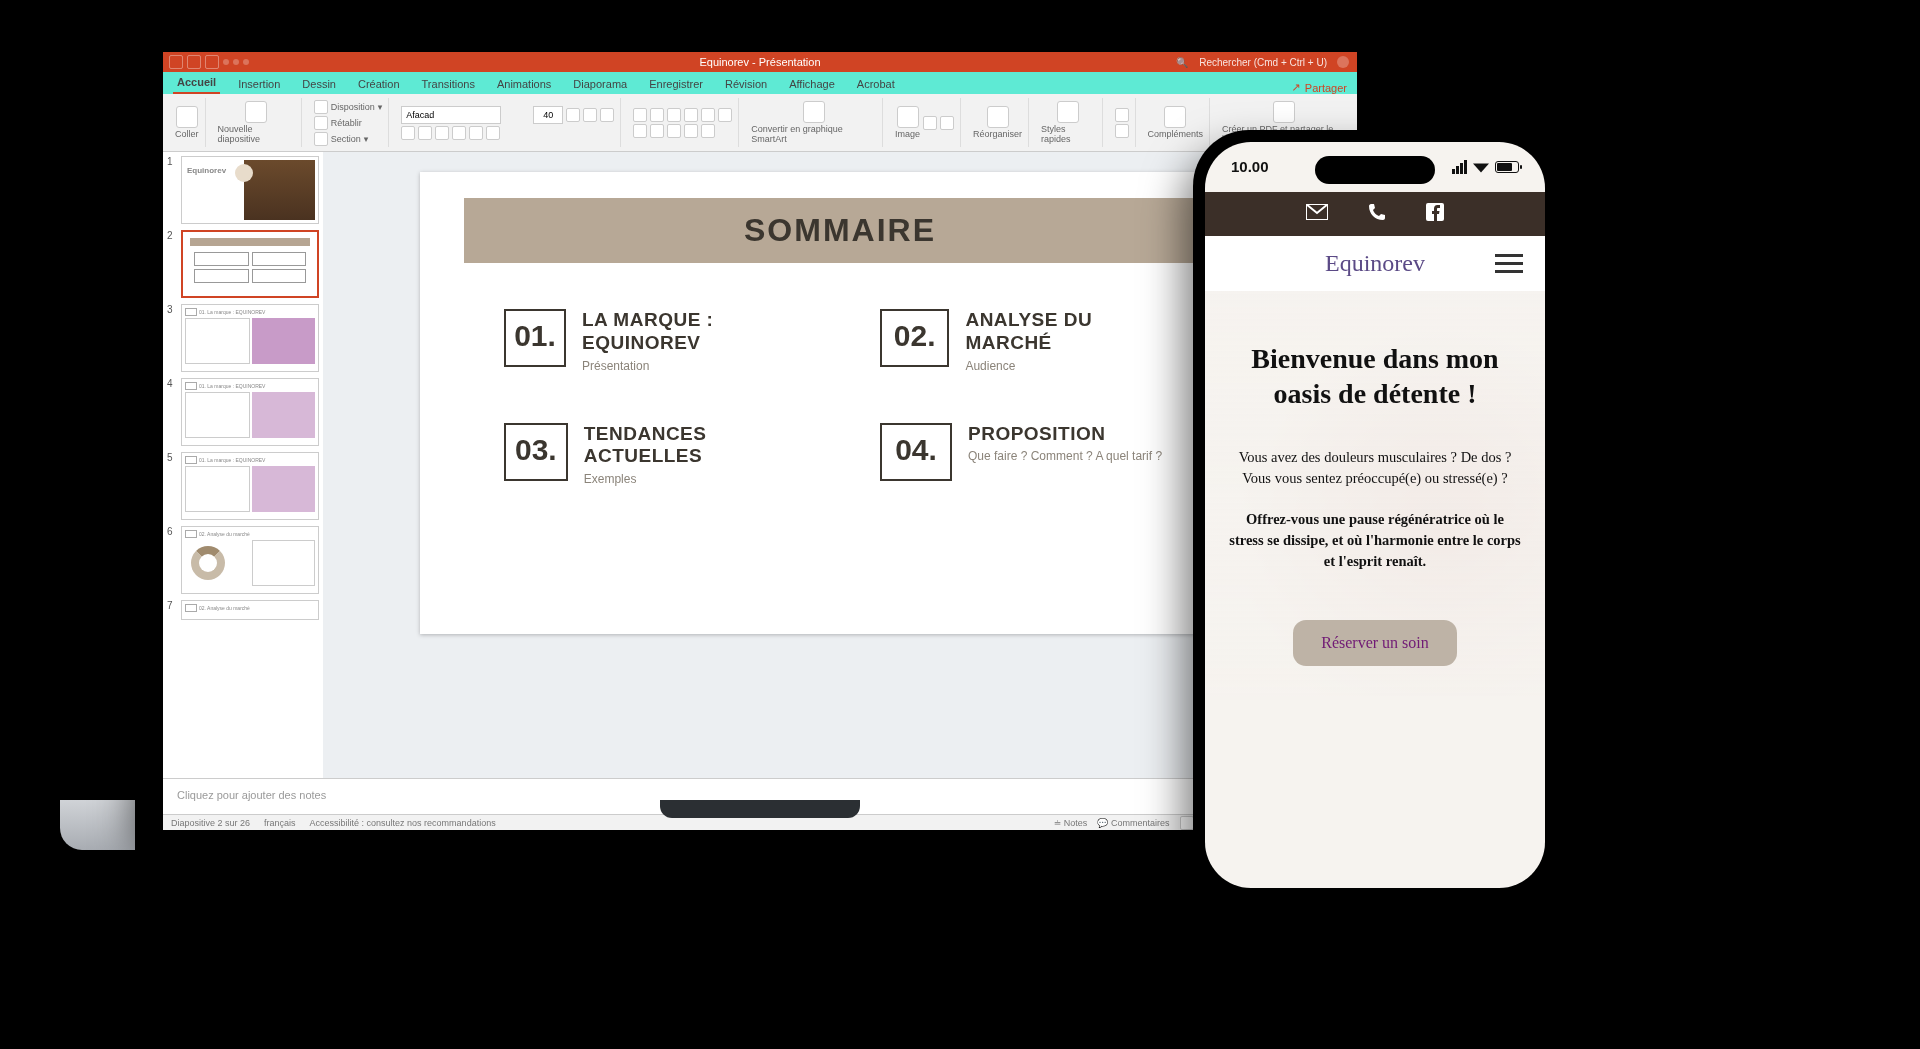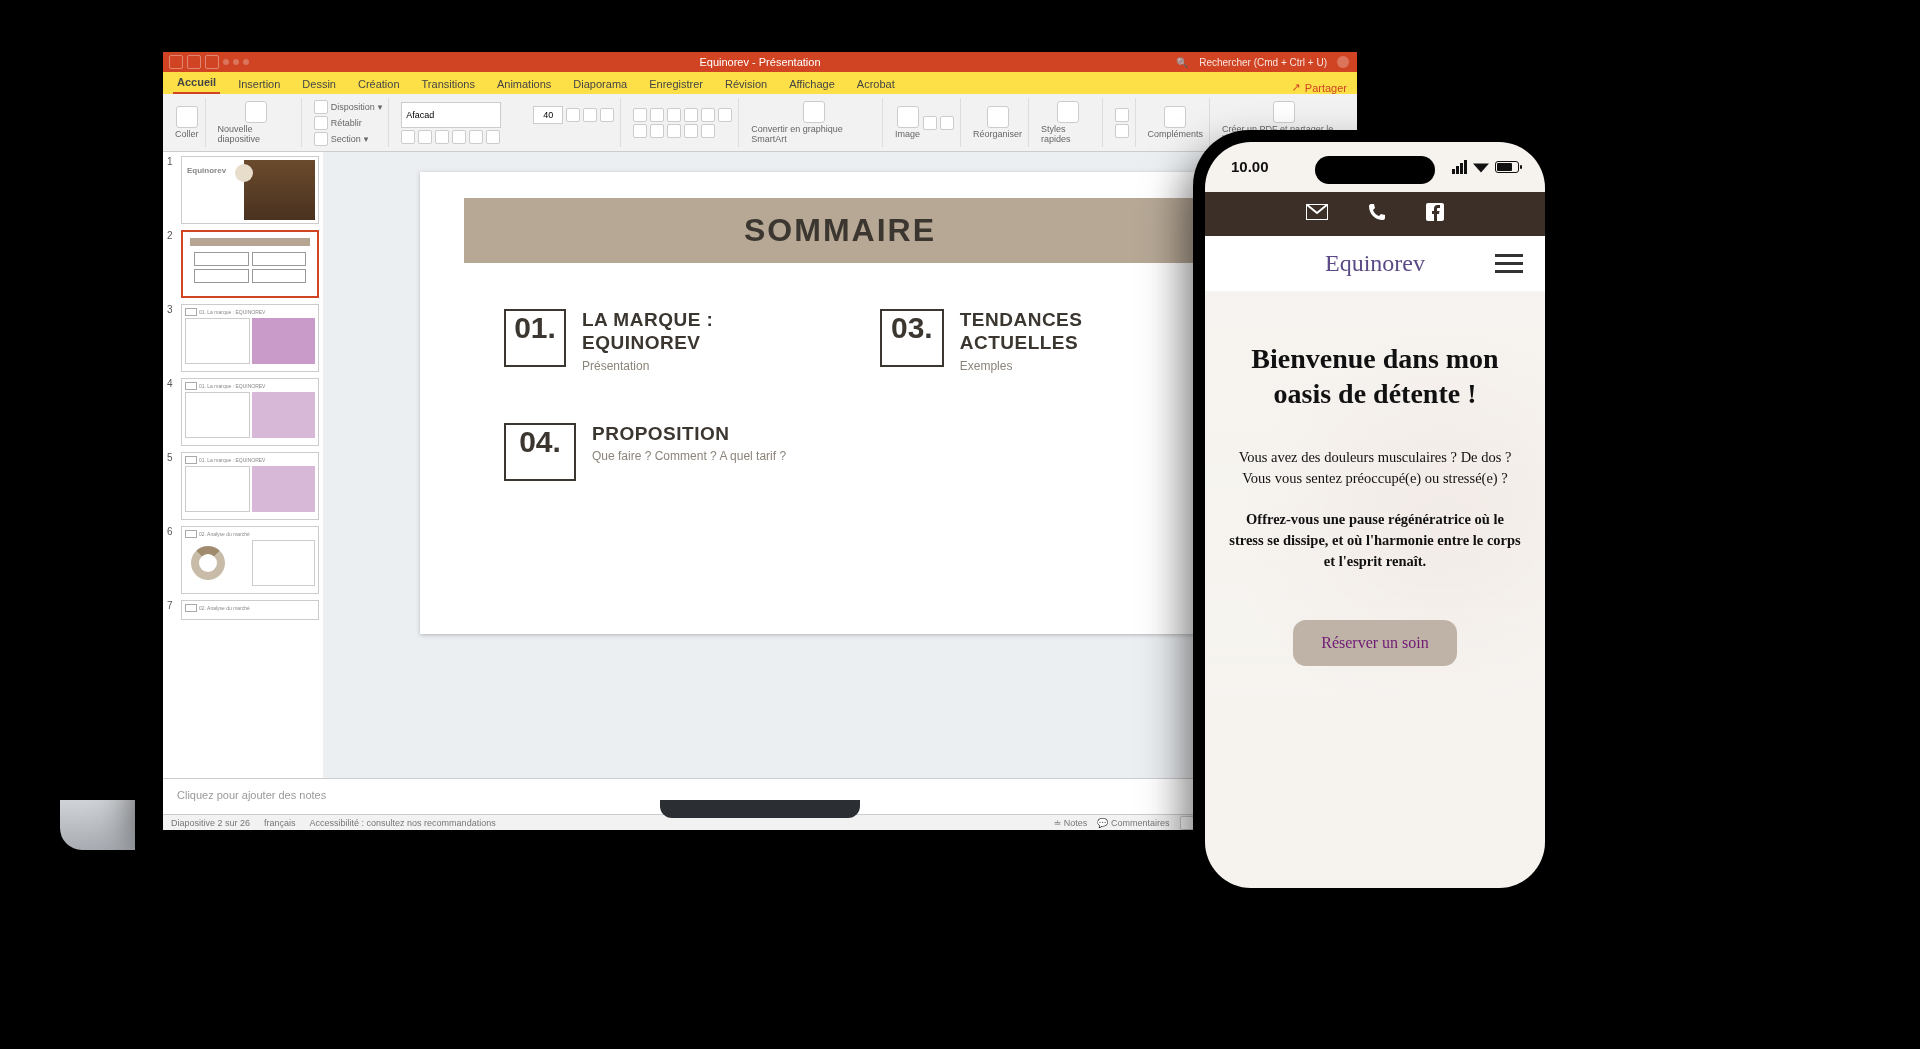--- a/index.html
+++ b/index.html
@@ -13,31 +13,31 @@
   .laptop-notch { width: 200px; height: 18px; background: #2b2f33; margin: -50px auto 0; border-radius: 0 0 12px 12px; position: relative; top: 0; }
   .laptop-shadow { width: 1420px; height: 60px; margin: -10px auto 0; border-radius: 50%; background: radial-gradient(rgba(0,0,0,0.5),transparent 70%); filter: blur(6px); }
 
   
   .pp-title { height: 20px; background: #d04424; display: flex; align-items: center; justify-content: center; color: #fff; font-size: 11px; position: relative; }
   .pp-title-left { position: absolute; left: 0; display: flex; align-items: center; gap: 4px; padding-left: 6px; }
   .pp-title-left .dot { width: 6px; height: 6px; border-radius: 50%; background: rgba(255,255,255,0.25); }
   .pp-title-left .aicon { width: 14px; height: 14px; border: 1px solid rgba(255,255,255,0.5); border-radius: 2px; opacity: .7; }
   .pp-title-right { position: absolute; right: 8px; font-size: 10px; opacity: .85; display:flex; align-items:center; gap:10px;}
   .pp-title-right .avatar { width:12px; height:12px; border-radius:50%; background:rgba(255,255,255,0.3); }
-  .pp-tabs { height: 22px; background: #fde047; display: flex; align-items: flex-end; gap: 14px; padding: 0 10px; font-size: 11px; border-bottom: none; }
+  .pp-tabs { height: 22px; background: #5eead4; display: flex; align-items: flex-end; gap: 14px; padding: 0 10px; font-size: 11px; border-bottom: none; }
   .pp-tabs .tab { padding: 4px 4px; color: #444; cursor: pointer; }
   .pp-tabs .tab.active { border-bottom: 2px solid #d04424; font-weight: 600; }
   .pp-tabs .share { margin-left: auto; color: #d04424; display:flex; align-items:center; gap:4px; }
   .pp-ribbon { height: 58px; background: #f2f2f2; border-bottom: 1px solid #ccc; display: flex; align-items: center; padding: 4px 6px; gap: 6px; font-size: 9px; color: #666; }
   .r-group { display: flex; flex-direction: column; gap: 2px; padding: 0 6px; border-right: 1px solid #ddd; height: 100%; justify-content: center; }
   .r-big { display:flex; flex-direction:column; align-items:center; gap:1px; }
   .r-icon { width: 22px; height: 22px; background: #fff; border: 1px solid #ccc; border-radius: 3px; }
   .r-icon-sm { width: 14px; height: 14px; background:#fff; border:1px solid #ccc; display:inline-block; vertical-align:middle; border-radius:2px; }
   .r-line { display:flex; align-items:center; gap:3px; white-space:nowrap; }
-  .font-select { width:100px; height:26px; background:#fff; border:1px solid #ccc; font-size:9px; padding:0 4px; }
+  .font-select { width:100px; height:18px; background:#fff; border:1px solid #ccc; font-size:9px; padding:0 4px; }
   .size-select { width:30px; height:18px; background:#fff; border:1px solid #ccc; font-size:9px; text-align:center;margin-left:29px; }
 
   .pp-body { display: flex; height: calc(100% - 20px - 22px - 58px - 36px - 16px); background: #eceff2; }
   .slide-panel { width: 160px; background: #fff; overflow: hidden; padding: 4px; }
   .thumb-row { display:flex; gap:4px; margin-bottom:6px; }
   .thumb-num { font-size:10px; color:#555; width:10px; }
   .thumb { flex:1; height:68px; background:#fff; border:1px solid #ccc; padding:3px; font-size:5px; color:#888; overflow:hidden; }
   .thumb.selected { border:2px solid #d04424; }
   .thumb-som-bar { height:8px; background:#b6a592; margin:3px 4px; }
   .thumb-som-cells { display:grid; grid-template-columns:1fr 1fr; gap:3px; padding:3px 8px; }
@@ -53,21 +53,21 @@
   .thumb-content-right { flex:1; background:#c89bc8; }
   .thumb-content-right.v2 { background:#d7b8d7; position:relative; }
   .thumb-donut { width:34px; height:34px; border:8px solid #c8bba8; border-top-color:#a08b6e; border-radius:50%; margin:6px 0 0 6px; }
 
   .canvas { flex: 1; display: flex; justify-content: center; align-items: flex-start; padding: 20px 30px; }
   .slide { width: 840px; height: 462px; background: #fff; box-shadow: 0 1px 4px rgba(0,0,0,0.25); padding: 26px 44px; }
   .slide-titlebar { background: #b7a896; text-align: center; padding: 14px 0; }
   .slide-titlebar span { font-size: 32px; font-weight: 700; color: #3b362f; letter-spacing: 2px; }
   .toc { display: grid; grid-template-columns: 1fr 1fr; gap: 50px 80px; padding: 46px 40px 0 40px; }
   .toc-item { display: flex; gap: 16px; align-items: flex-start; }
-  .toc-num { width: 72px; height: 58px; border: 2px solid #3b362f; display: flex; align-items: flex-end; justify-content: center; font-size: 30px; font-weight: 700; padding-bottom: 20px; color: #3b362f; }
+  .toc-num { width: 72px; height: 58px; border: 2px solid #3b362f; display: flex; align-items: flex-end; justify-content: center; font-size: 30px; font-weight: 700; padding-bottom: 12px; color: #3b362f; }
   .toc-txt h3 { font-size: 19px; font-weight: 800; color: #3b362f; line-height: 1.2; letter-spacing: .5px; }
   .toc-txt p { font-size: 12px; color: #8b847a; margin-top: 4px; }
 
   .notes { height: 36px; background: #fff; border-top: 1px solid #ccc; padding: 10px 14px; font-size: 11px; color: #9a9a9a; }
   .statusbar { height: 16px; background: #f2f2f2; border-top: 1px solid #ccc; font-size: 9px; color: #777; display: flex; align-items: center; padding: 0 8px; gap: 14px; }
   .statusbar .right { margin-left: auto; display:flex; gap:10px; align-items:center; }
 
   
   .phone { position: absolute; right: 363px; top: 130px; width: 364px; height: 770px; background: #000; border-radius: 56px; padding: 12px; box-shadow: -10px 20px 40px rgba(0,0,0,0.5); }
   .phone-screen { width: 100%; height: 100%; background: #f6f3ef; border-radius: 46px; overflow: hidden; position: relative; }
@@ -329,20 +329,27 @@
 
         <div class="canvas">
           <div class="slide">
             <div class="slide-titlebar"><span>SOMMAIRE</span></div>
             <div class="toc">
               <div class="toc-item">
                 <div class="toc-num">01.</div>
                 <div class="toc-txt">
                     <h3>LA MARQUE : EQUINOREV</h3>
                     <p>Présentation</p>
+                  </div>
+              </div>
+              <div class="toc-item">
+                <div class="toc-num">02.</div>
+                <div class="toc-txt">
+                    <h3>ANALYSE DU MARCHÉ</h3>
+                    <p>Audience</p>
                   </div>
               </div>
               <div class="toc-item">
                 <div class="toc-num">03.</div>
                 <div class="toc-txt">
                     <h3>TENDANCES ACTUELLES</h3>
                     <p>Exemples</p>
                   </div>
               </div>
               <div class="toc-item">

